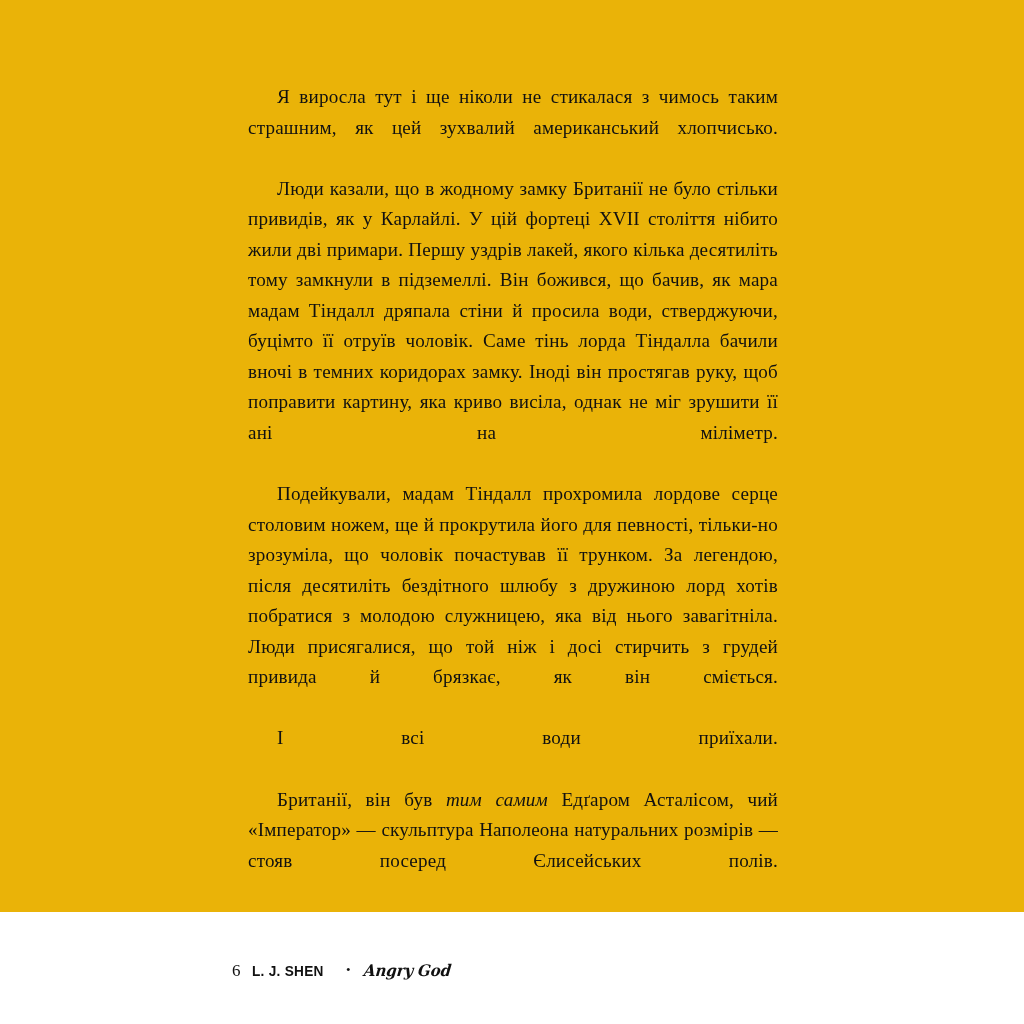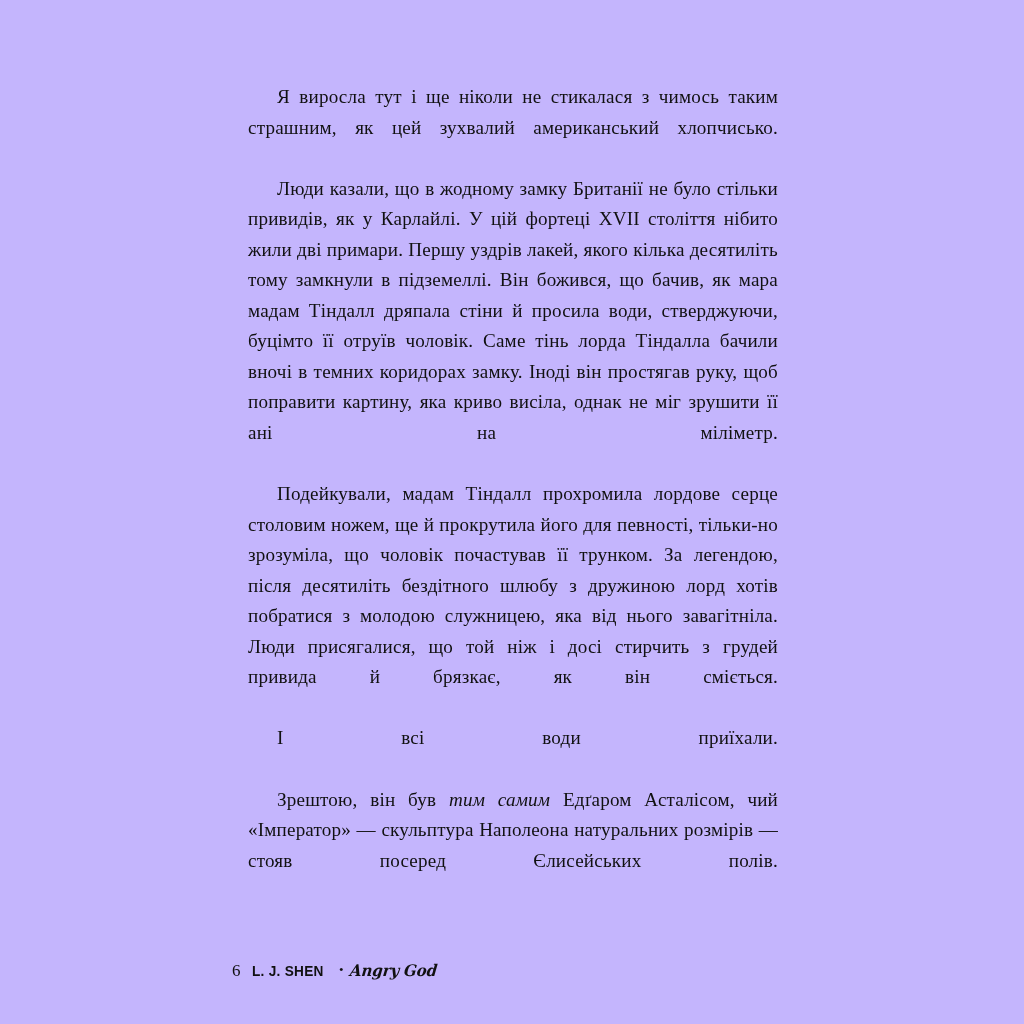--- a/index.html
+++ b/index.html
@@ -12,22 +12,22 @@
     height: 1024px;
     background: #ffffff;
     font-family: "Liberation Serif", "DejaVu Serif", serif;
     color: #111111;
     overflow: hidden;
   }
 
   .page {
     position: relative;
     width: 1024px;
-    height: 1024px;
-    background: #c4b5fd;
+    height: 912px;
+    background: #eab308;
   }
 
   
   .text-column {
     position: absolute;
     left: 248px;
     top: 82px;
     width: 530px;
   }
 
@@ -69,21 +69,21 @@
   .folio {
     font-family: "Liberation Serif", "DejaVu Serif", serif;
     font-size: 17px;
     color: #111111;
     line-height: 1;
   }
 
   .foot-meta {
     display: flex;
     align-items: baseline;
-    gap: 6px;
+    gap: 13px;
     line-height: 1;
     text-align: right;
   }
 
   .author {
     font-family: "Liberation Sans Narrow", "Liberation Sans", sans-serif;
     font-size: 15.5px;
     font-weight: 700;
     letter-spacing: 0.02em;
     transform: scaleX(0.88);
@@ -118,21 +118,21 @@
 
     <p class="para">Я виросла тут і ще ніколи не стикалася з чимось таким страшним, як цей зухвалий американський хлопчисько.</p>
 
     <p class="para">Люди казали, що в жодному замку Британії не було стільки привидів, як у Карлайлі. У цій фортеці XVII століття нібито жили дві примари. Першу уздрів лакей, якого кілька десятиліть тому замкнули в підземеллі. Він божився, що бачив, як мара мадам Тіндалл дряпала стіни й просила води, стверджуючи, буцімто її отруїв чоловік. Саме тінь лорда Тіндалла бачили вночі в темних коридорах замку. Іноді він простягав руку, щоб поправити картину, яка криво висіла, однак не міг зрушити її ані на міліметр.</p>
 
     <p class="para">Подейкували, мадам Тіндалл прохромила лордове серце столовим ножем, ще й прокрутила його для певності, тільки-но зрозуміла, що чоловік почастував її трунком. За легендою, після десятиліть бездітного шлюбу з дружиною лорд хотів побратися з молодою служницею, яка від нього завагітніла. Люди присягалися, що той ніж і досі стирчить з грудей привида й брязкає, як він сміється.</p>
 
 
     <p class="para">І всі води приїхали.</p>
 
-    <p class="para"><span>Зрештою, він був </span><span class="italic">тим самим</span><span> Едґаром Асталісом, чий «Імператор» — скульптура Наполеона натуральних розмірів — стояв посеред Єлисейських полів.</span></p>
+    <p class="para"><span>Британії, він був </span><span class="italic">тим самим</span><span> Едґаром Асталісом, чий «Імператор» — скульптура Наполеона натуральних розмірів — стояв посеред Єлисейських полів.</span></p>
 
   </div>
 
   <div class="running-foot">
     <span class="folio">6</span>
     <span class="foot-meta">
       <span class="author">L. J. SHEN</span>
       <span class="foot-sep">•</span>
       <span class="book-title">Angry God</span>
     </span>

